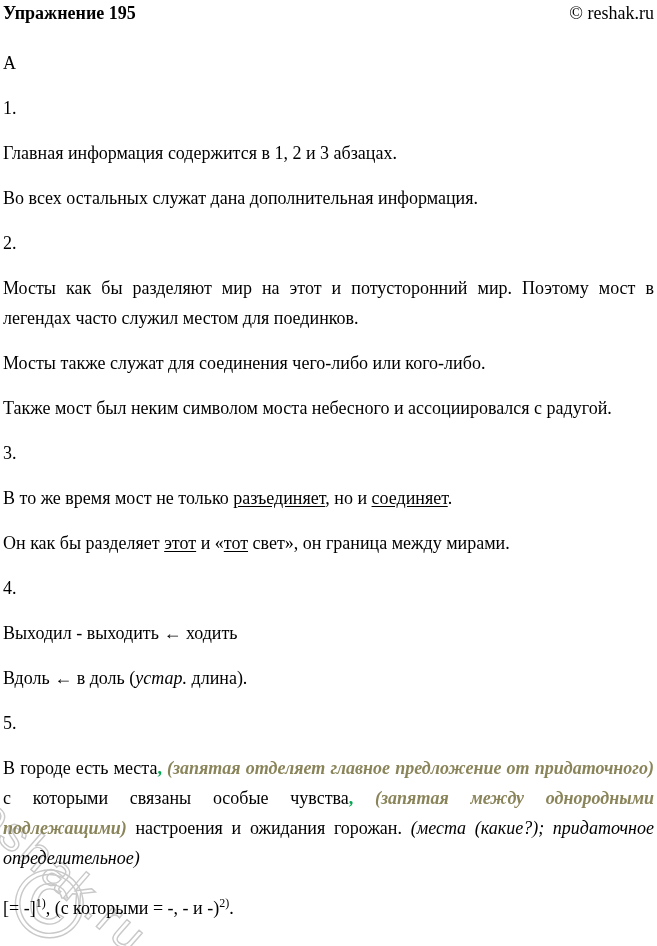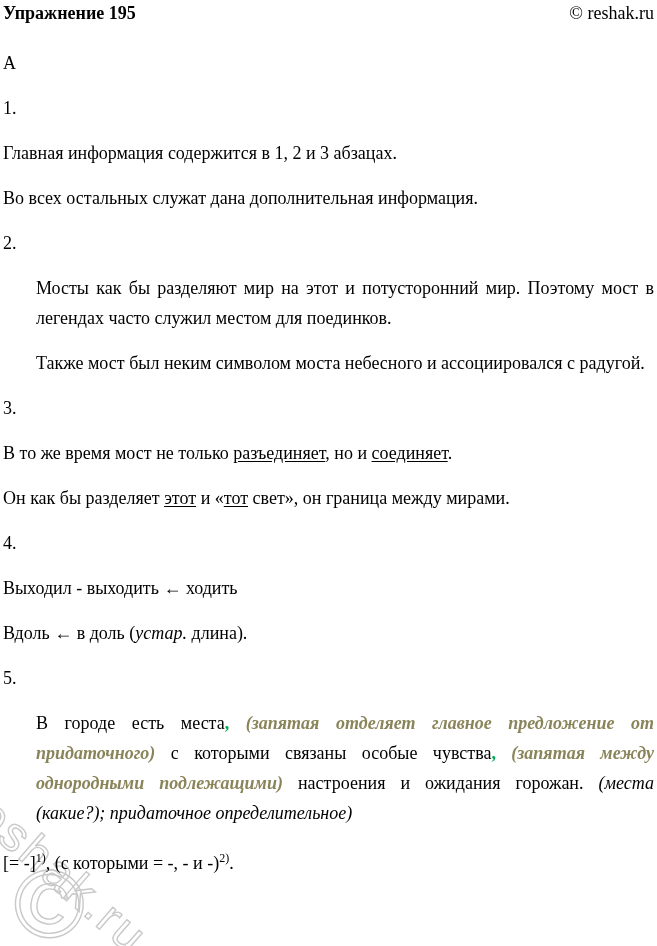--- a/index.html
+++ b/index.html
@@ -28,21 +28,21 @@
     align-items: center;
     line-height: 22px;
     margin-bottom: 24px;
   }
   .doc-title { font-weight: bold; }
   .doc-copyright { font-weight: normal; }
   p.line {
     margin: 0 0 15px 0;
     line-height: 30px;
   }
-  p.justify { text-align: justify; margin-left: 33px; }
+  p.justify { text-align: justify; }
   .r-plain {}
   .r-green {
     color: var(--green-comma, #00a651);
     font-weight: bold;
   }
   .r-olive {
     color: var(--olive-note, #8a845a);
     font-style: italic;
     font-weight: bold;
   }
@@ -104,20 +104,21 @@
     <span class="doc-title">Упражнение 195</span>
     <span class="doc-copyright">© reshak.ru</span>
   </div>
   <div id="doc-body">
       <p class="line"><span class="r-plain">А</span></p>
       <p class="line"><span class="r-plain">1.</span></p>
       <p class="line"><span class="r-plain">Главная информация содержится в 1, 2 и 3 абзацах.</span></p>
       <p class="line"><span class="r-plain">Во всех остальных служат дана дополнительная информация.</span></p>
       <p class="line"><span class="r-plain">2.</span></p>
       <p class="line justify"><span class="r-plain">Мосты как бы разделяют мир на этот и потусторонний мир. Поэтому мост в легендах часто служил местом для поединков.</span></p>
+      <p class="line"><span class="r-plain">Мосты также служат для соединения чего-либо или кого-либо.</span></p>
       <p class="line justify"><span class="r-plain">Также мост был неким символом моста небесного и ассоциировался с радугой.</span></p>
       <p class="line"><span class="r-plain">3.</span></p>
       <p class="line"><span class="r-plain">В то же время мост не только </span><span class="r-u">разъединяет</span><span class="r-plain">, но и </span><span class="r-u">соединяет</span><span class="r-plain">.</span></p>
       <p class="line"><span class="r-plain">Он как бы разделяет </span><span class="r-u">этот</span><span class="r-plain"> и «</span><span class="r-u">тот</span><span class="r-plain"> свет», он граница между мирами.</span></p>
       <p class="line"><span class="r-plain">4.</span></p>
       <p class="line"><span class="r-plain">Выходил - выходить ← ходить</span></p>
       <p class="line"><span class="r-plain">Вдоль ← в доль (</span><span class="r-italic">устар.</span><span class="r-plain"> длина).</span></p>
       <p class="line"><span class="r-plain">5.</span></p>
       <p class="line justify"><span class="r-plain">В городе есть места</span><span class="r-green">,</span><span class="r-plain"> </span><span class="r-olive">(запятая отделяет главное предложение от придаточного)</span><span class="r-plain"> с которыми связаны особые чувства</span><span class="r-green">,</span><span class="r-plain"> </span><span class="r-olive">(запятая между однородными подлежащими)</span><span class="r-plain"> настроения и ожидания горожан. </span><span class="r-italic">(места (какие?); придаточное определительное)</span></p>
       <p class="line"><span class="r-plain">[= -]</span><span class="r-sup">1)</span><span class="r-plain">, (с которыми = -, - и -)</span><span class="r-sup">2)</span><span class="r-plain">.</span></p>

